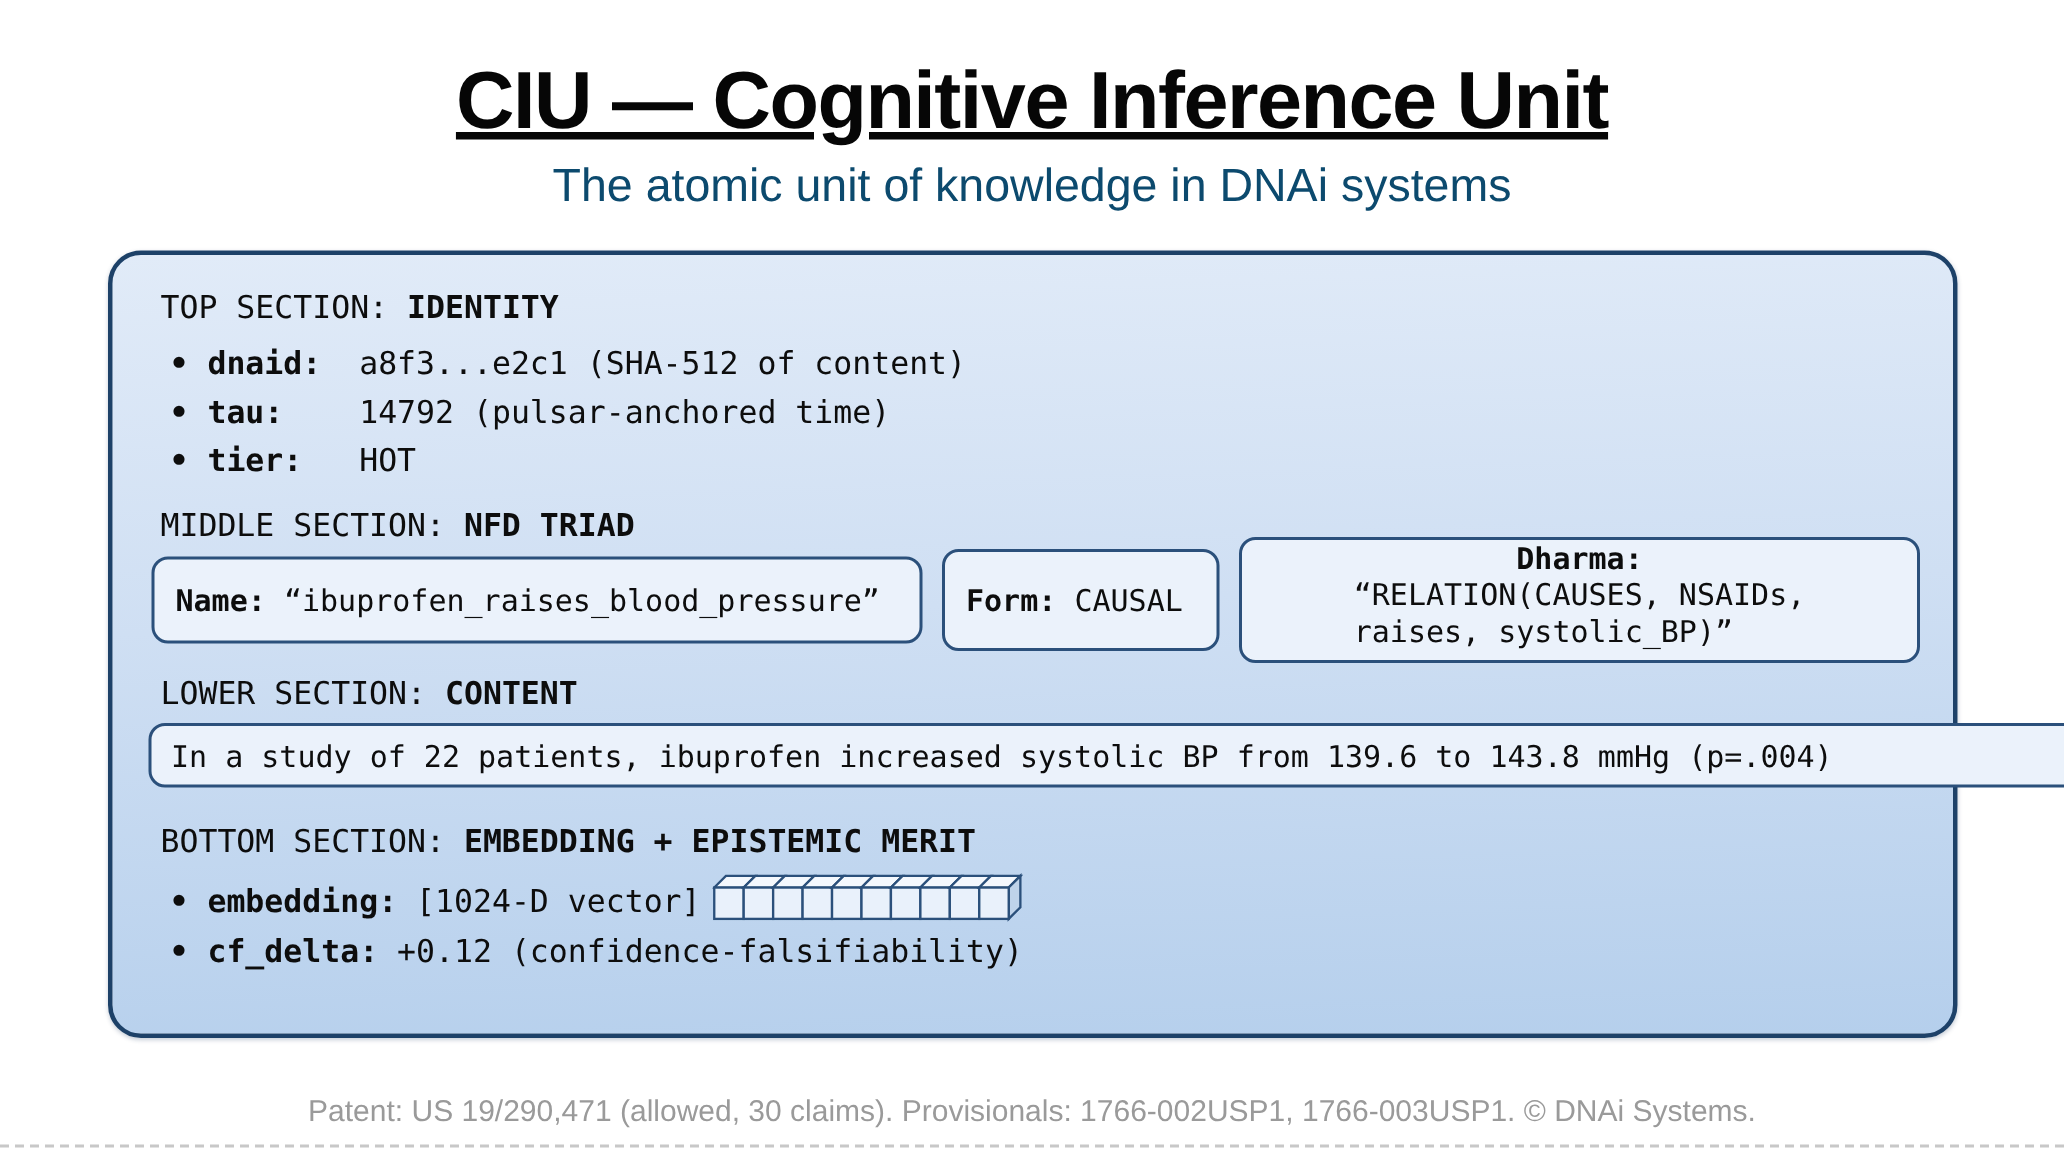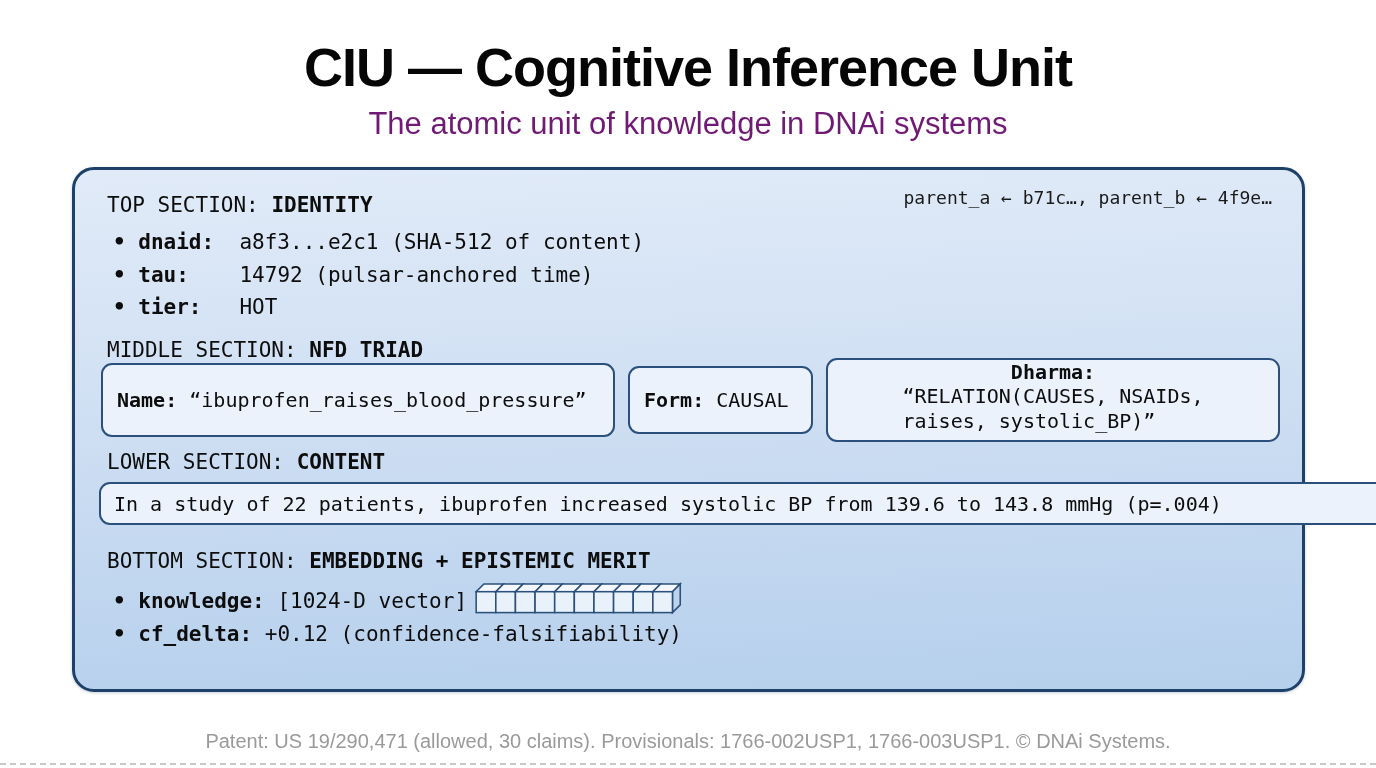--- a/index.html
+++ b/index.html
@@ -15,29 +15,30 @@
   }
   .title {
     position: absolute;
     top: 36px; left: 0; width: 100%;
     text-align: center;
     font-family: "Liberation Sans", sans-serif;
     font-weight: 700;
     font-size: 54px;
     letter-spacing: -1px;
     color: #060606;
+    text-decoration: underline;
   }
   .subtitle {
     position: absolute;
     top: 106px; left: 0; width: 100%;
     text-align: center;
     font-family: "Liberation Sans", sans-serif;
     font-weight: 400;
     font-size: 31px;
-    color: #701a75;
+    color: #0c4a6e;
   }
   .card {
     position: absolute;
     left: 72px; top: 167px;
     width: 1233px; height: 525px;
     border: 3.5px solid #1d4168;
     border-radius: 22px;
     background: linear-gradient(178deg, #e1ebf8 0%, #cfdff3 45%, #b5cfec 100%);
     box-shadow: 0 1px 3px rgba(30,60,100,0.25);
   }
@@ -77,21 +78,21 @@
     border: 2px solid #2b507b;
     border-radius: 11px;
     background: #ebf2fb;
     display: flex;
     align-items: center;
     padding: 0 14px;
     font-size: 20px;
     white-space: pre;
   }
   .pill .key { font-weight: 700; }
-  .pill-name  { width: 514px; height: 74px; }
+  .pill-name  { width: 514px; height: 58px; }
   .pill-form  { width: 185px; height: 68px; }
   .pill-dharma { width: 454px; height: 84px; padding: 0 12px; flex-direction: column; }
   .dharma-lines { text-align: left; line-height: 25px; flex: 1; }
   .content-box {
     position: absolute;
     left: 24px; top: 312px;
     width: 1333px; height: 43px;
     border: 2px solid #2b507b;
     border-radius: 11px;
     background: #ebf2fb;
@@ -123,21 +124,20 @@
 </head>
 <body>
 
 <div class="stage">
 
   <h1 class="title">CIU — Cognitive Inference Unit</h1>
   <div class="subtitle">The atomic unit of knowledge in DNAi systems</div>
 
   <div class="card">
 
-    <div class="parents">parent_a ← b71c…, parent_b ← 4f9e…</div>
 
     <div class="sec-label sec-top"><span>TOP SECTION: </span><span class="bold">IDENTITY</span></div>
 
     <div class="kv-rows rows-identity">
       <div class="kv-row"><span class="bullet">• </span><span class="key">dnaid:</span><span class="val">  a8f3...e2c1 (SHA-512 of content)</span></div>
       <div class="kv-row"><span class="bullet">• </span><span class="key">tau:</span><span class="val">    14792 (pulsar-anchored time)</span></div>
       <div class="kv-row"><span class="bullet">• </span><span class="key">tier:</span><span class="val">   HOT</span></div>
     </div>
 
     <div class="sec-label sec-middle"><span>MIDDLE SECTION: </span><span class="bold">NFD TRIAD</span></div>
@@ -148,21 +148,21 @@
       <div class="pill pill-dharma"><span class="key">Dharma:</span><div class="dharma-lines"><div>“RELATION(CAUSES, NSAIDs,</div><div>raises, systolic_BP)”</div></div></div>
     </div>
 
     <div class="sec-label sec-lower"><span>LOWER SECTION: </span><span class="bold">CONTENT</span></div>
 
     <div class="content-box"><span>In a study of 22 patients, ibuprofen increased systolic BP from 139.6 to 143.8 mmHg (p=.004)</span></div>
 
     <div class="sec-label sec-bottom"><span>BOTTOM SECTION: </span><span class="bold">EMBEDDING + EPISTEMIC MERIT</span></div>
 
     <div class="kv-rows rows-bottom">
-      <div class="kv-row"><span class="bullet">• </span><span class="key">knowledge:</span><span class="val"> [1024-D vector]</span><svg id="cube-row" class="cube-row" width="207" height="33" viewBox="0 0 213 33">
+      <div class="kv-row"><span class="bullet">• </span><span class="key">embedding:</span><span class="val"> [1024-D vector]</span><svg id="cube-row" class="cube-row" width="207" height="33" viewBox="0 0 213 33">
             <polygon points="1.2,9.5 21.4,9.5 29.4,1.5 9.2,1.5" fill="#f4f8fd" stroke="#2b507b" stroke-width="1.6"></polygon>
             <rect x="1.2" y="9.5" width="20.2" height="21.5" fill="#e9f1fb" stroke="#2b507b" stroke-width="1.6"></rect>
             <polygon points="21.4,9.5 41.599999999999994,9.5 49.599999999999994,1.5 29.4,1.5" fill="#f4f8fd" stroke="#2b507b" stroke-width="1.6"></polygon>
             <rect x="21.4" y="9.5" width="20.2" height="21.5" fill="#e9f1fb" stroke="#2b507b" stroke-width="1.6"></rect>
             <polygon points="41.6,9.5 61.8,9.5 69.8,1.5 49.6,1.5" fill="#f4f8fd" stroke="#2b507b" stroke-width="1.6"></polygon>
             <rect x="41.6" y="9.5" width="20.2" height="21.5" fill="#e9f1fb" stroke="#2b507b" stroke-width="1.6"></rect>
             <polygon points="61.8,9.5 82,9.5 90,1.5 69.8,1.5" fill="#f4f8fd" stroke="#2b507b" stroke-width="1.6"></polygon>
             <rect x="61.8" y="9.5" width="20.2" height="21.5" fill="#e9f1fb" stroke="#2b507b" stroke-width="1.6"></rect>
             <polygon points="82,9.5 102.2,9.5 110.2,1.5 90,1.5" fill="#f4f8fd" stroke="#2b507b" stroke-width="1.6"></polygon>
             <rect x="82" y="9.5" width="20.2" height="21.5" fill="#e9f1fb" stroke="#2b507b" stroke-width="1.6"></rect>

